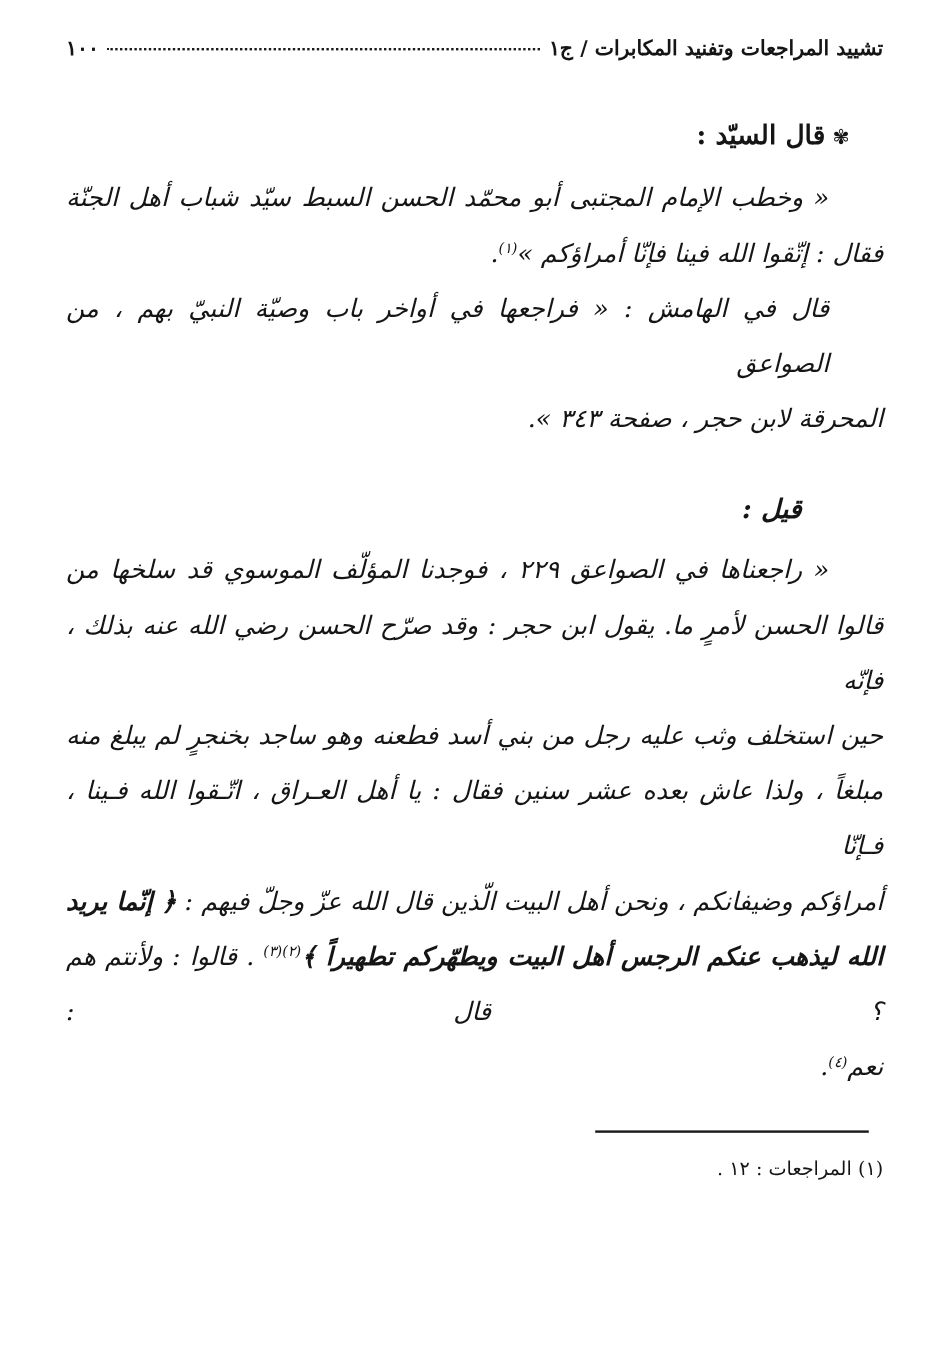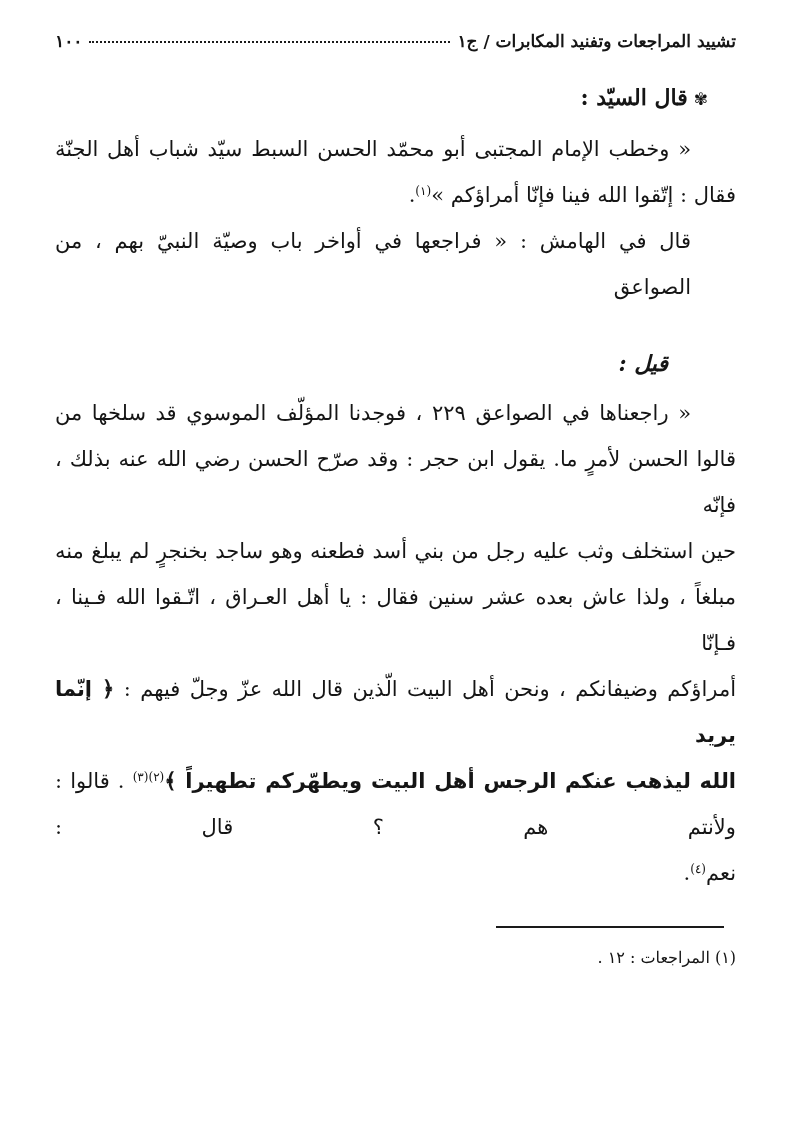--- a/index.html
+++ b/index.html
@@ -35,34 +35,35 @@
     transform: translateY(-4px);
     min-width: 30px;
   }
 
   
   .section-heading {
     font-size: 22px;
     font-weight: 700;
     line-height: 30px;
   }
-  .heading-1 { margin-top: 28px; padding-right: 28px; }
+  .heading-1 { margin-top: 44px; padding-right: 28px; }
   .heading-2 { margin-top: 38px; padding-right: 68px; font-style: italic; }
   .rosette {
     font-family: "DejaVu Sans", sans-serif;
     font-size: 17px;
     margin-left: 6px;
   }
 
   
   .body-line {
     font-size: 21px;
     line-height: 46px;
     text-align: right;
     white-space: nowrap;
+    font-style: italic;
   }
   .body-line.just {
     white-space: normal;
     text-align: justify;
     text-align-last: justify;
   }
   .first-line { padding-right: 45px; }
   .para { margin-top: 12px; }
   .para-tight { margin-top: 0; }
   .quran {
@@ -111,20 +112,21 @@
 
   <div class="para">
     <div class="body-line just first-line">« وخطب الإمام المجتبى أبو محمّد الحسن السبط سيّد شباب أهل الجنّة</div>
     <div class="body-line">
       <span>فقال : إتّقوا الله فينا فإنّا أمراؤكم »</span><sup class="fn-ref">(١)</sup><span>.</span>
     </div>
   </div>
 
   <div class="para-tight">
     <div class="body-line just first-line">قال في الهامش : « فراجعها في أواخر باب وصيّة النبيّ بهم ، من الصواعق</div>
+    <div class="body-line">المحرقة لابن حجر ، صفحة ٣٤٣ ».</div>
   </div>
 
   <div class="section-heading heading-2">
     <span>قيل :</span>
   </div>
 
   <div class="para">
     <div class="body-line just first-line">« راجعناها في الصواعق ٢٢٩ ، فوجدنا المؤلّف الموسوي قد سلخها من</div>
     <div class="body-line just">قالوا الحسن لأمرٍ ما. يقول ابن حجر : وقد صرّح الحسن رضي الله عنه بذلك ، فإنّه</div>
     <div class="body-line just">حين استخلف وثب عليه رجل من بني أسد فطعنه وهو ساجد بخنجرٍ لم يبلغ منه</div>

